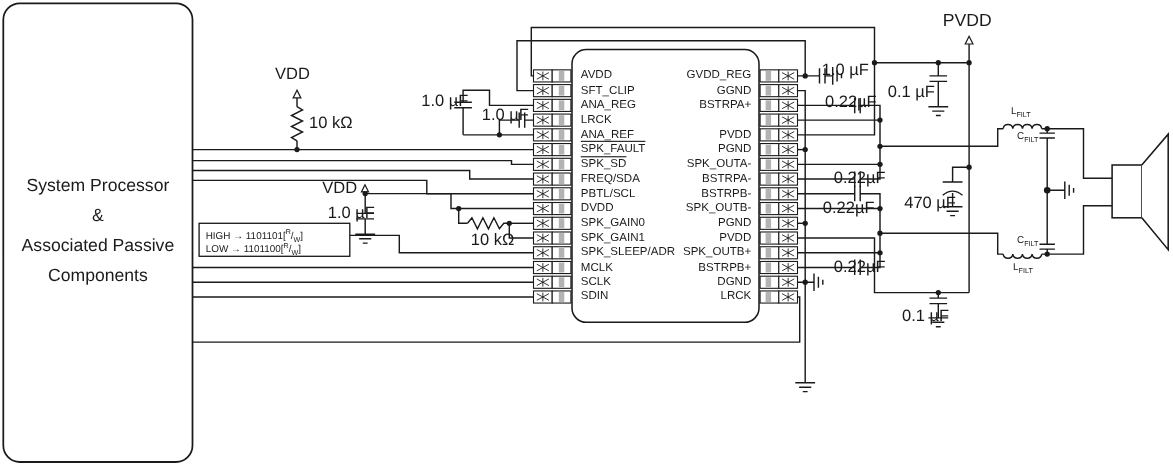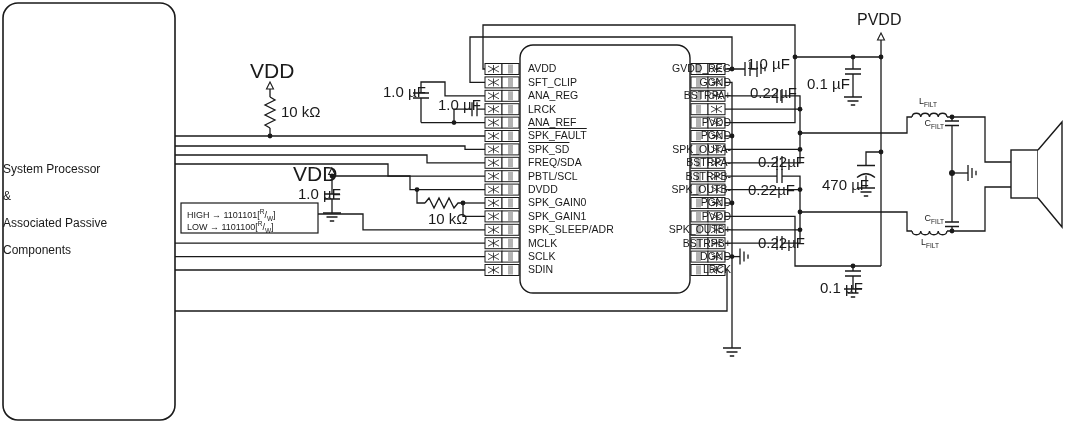--- a/index.html
+++ b/index.html
@@ -1,26 +1,26 @@
 <!DOCTYPE html>
 <html><head>
 <meta charset="utf-8">
 <style>
   html,body{margin:0;padding:0;background:#fff;}
   #stage{position:relative;width:1066px;height:423px;background:#ffffff;overflow:hidden;
          font-family:"Liberation Sans", sans-serif;color:#1a1a1a;}
   svg{position:absolute;left:0;top:0;}
   .lbl{position:absolute;white-space:nowrap;}
-  .blocktext{position:absolute;left:3px;top:156px;width:172px;
-             font-size:12px;line-height:27px;}
-  .supply{font-size:21px;}
+  .blocktext{position:absolute;left:3px;top:156px;width:172px;text-align:center;
+             font-size:16px;line-height:27px;}
+  .supply{font-size:15px;}
   .pvddlbl{font-size:16px;}
   .pin{position:absolute;font-size:10.5px;line-height:13px;}
   .pinL{left:528px;}
-  .pinR{left:530px;width:153px;text-align:right;padding-left:48px;}
+  .pinR{left:530px;width:153px;text-align:right;}
   .ov{text-decoration:overline;}
   .val{font-size:15px;}
   .iobox-line{position:absolute;left:187px;font-size:9px;line-height:12px;}
   .iobox-line sup{font-size:6.5px;}
   .iobox-line sub{font-size:6.5px;}
   .filt{font-size:9px;}
   .filt sub{font-size:6.5px;}
 </style>
 </head>
 <body>

